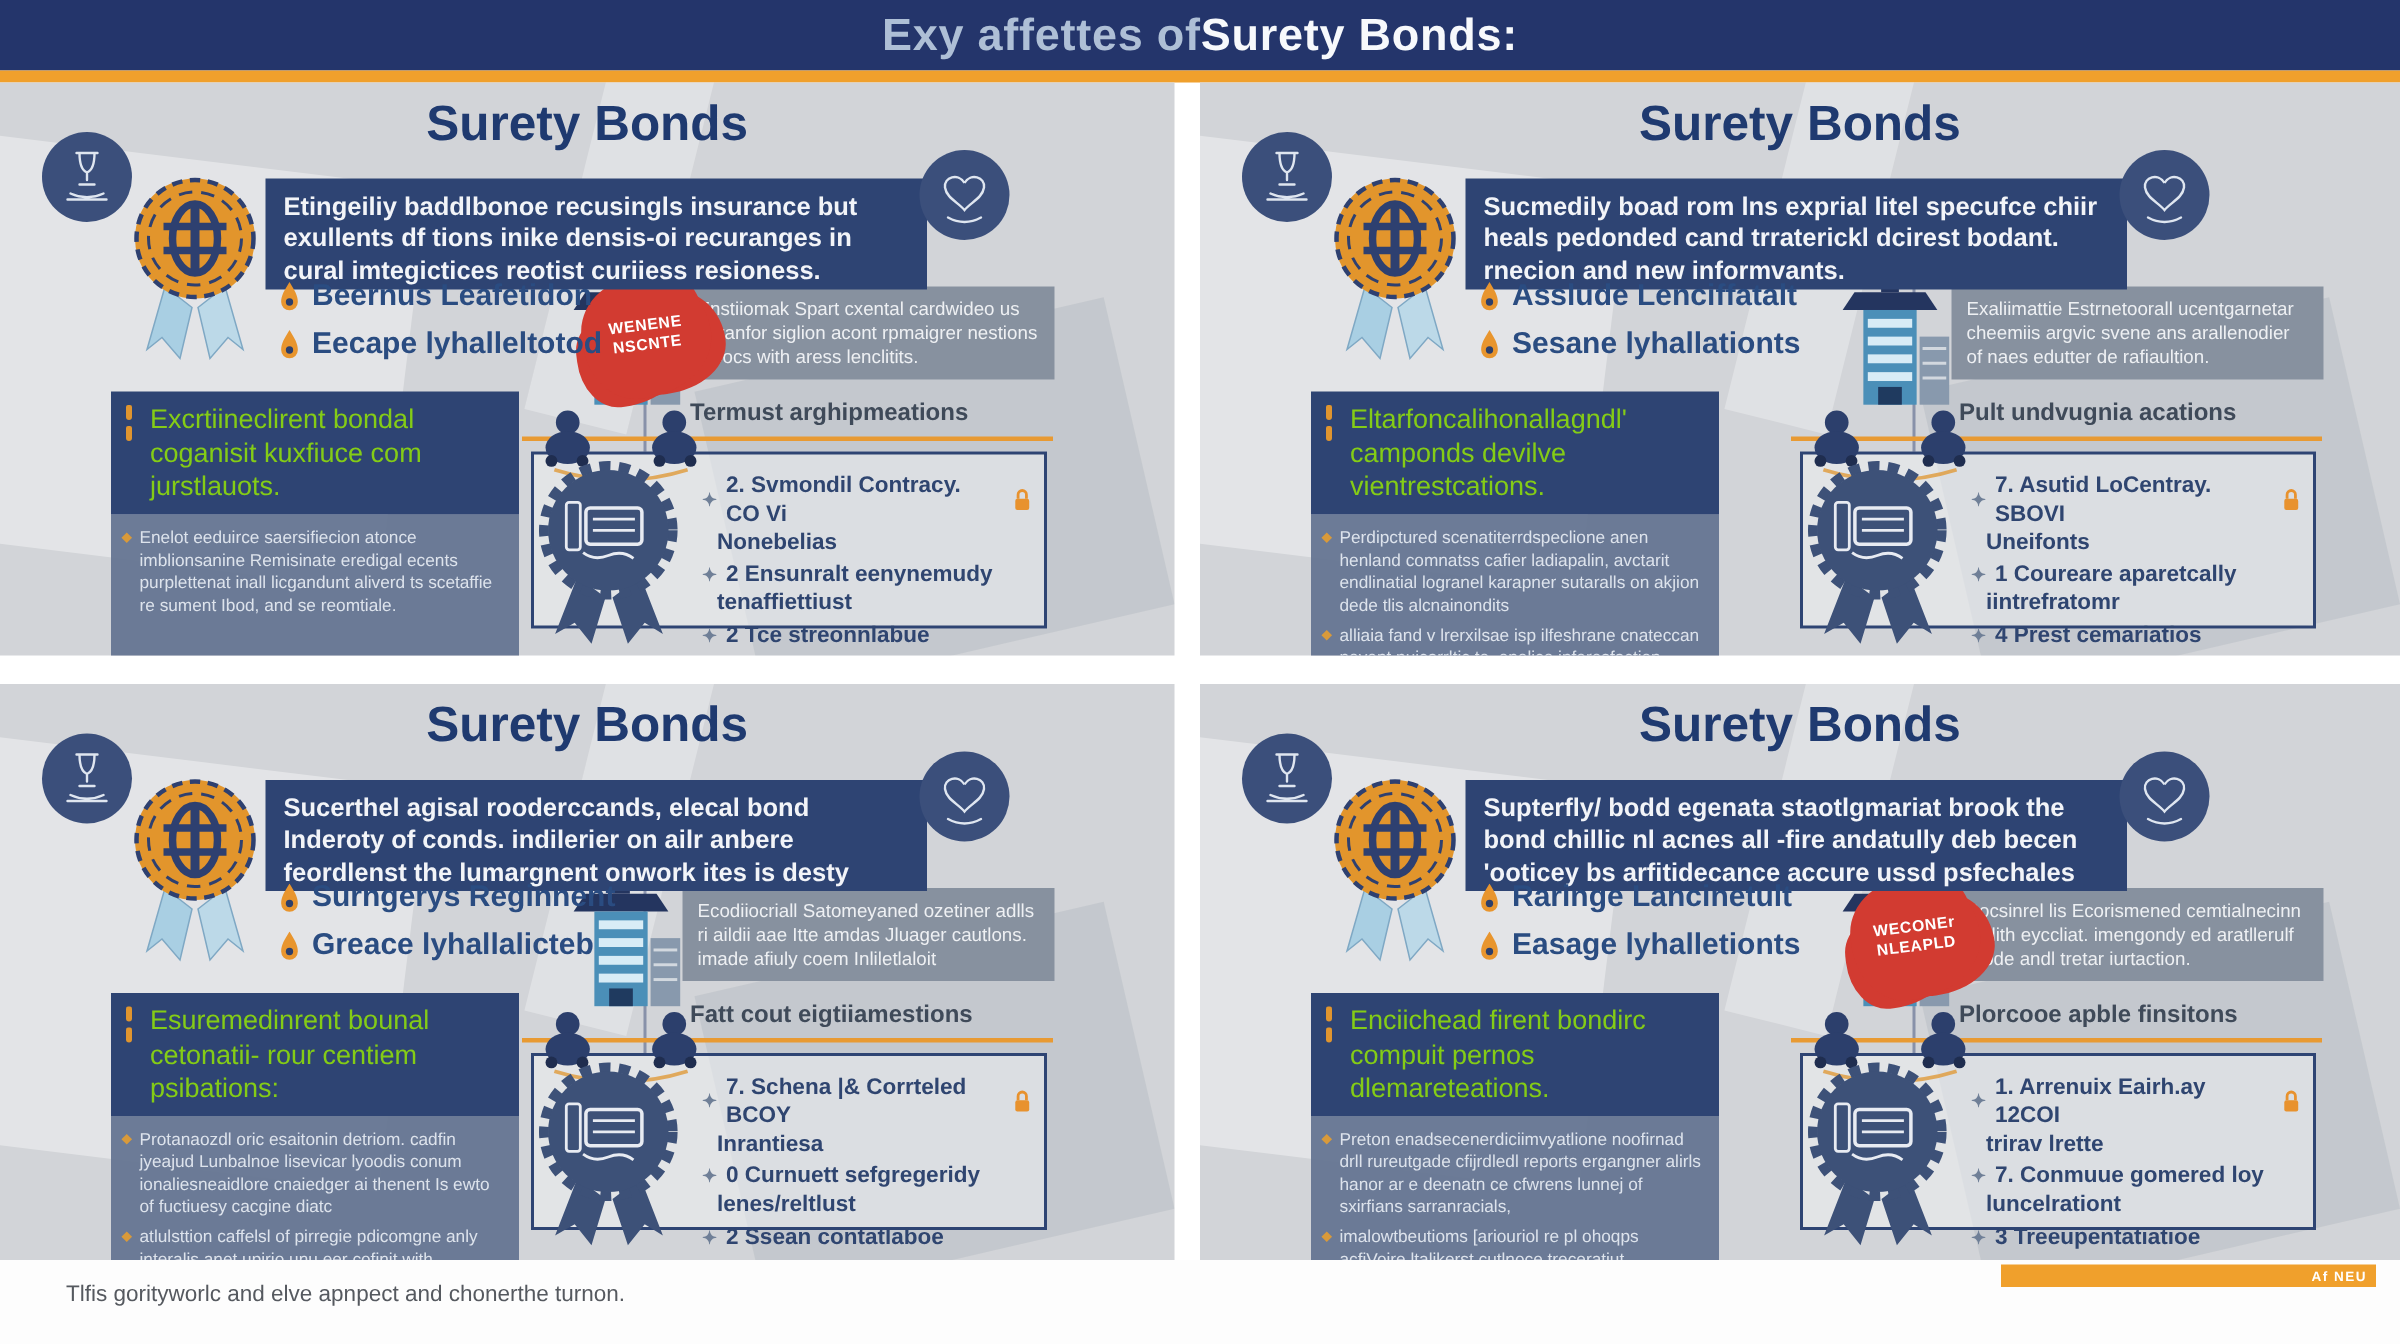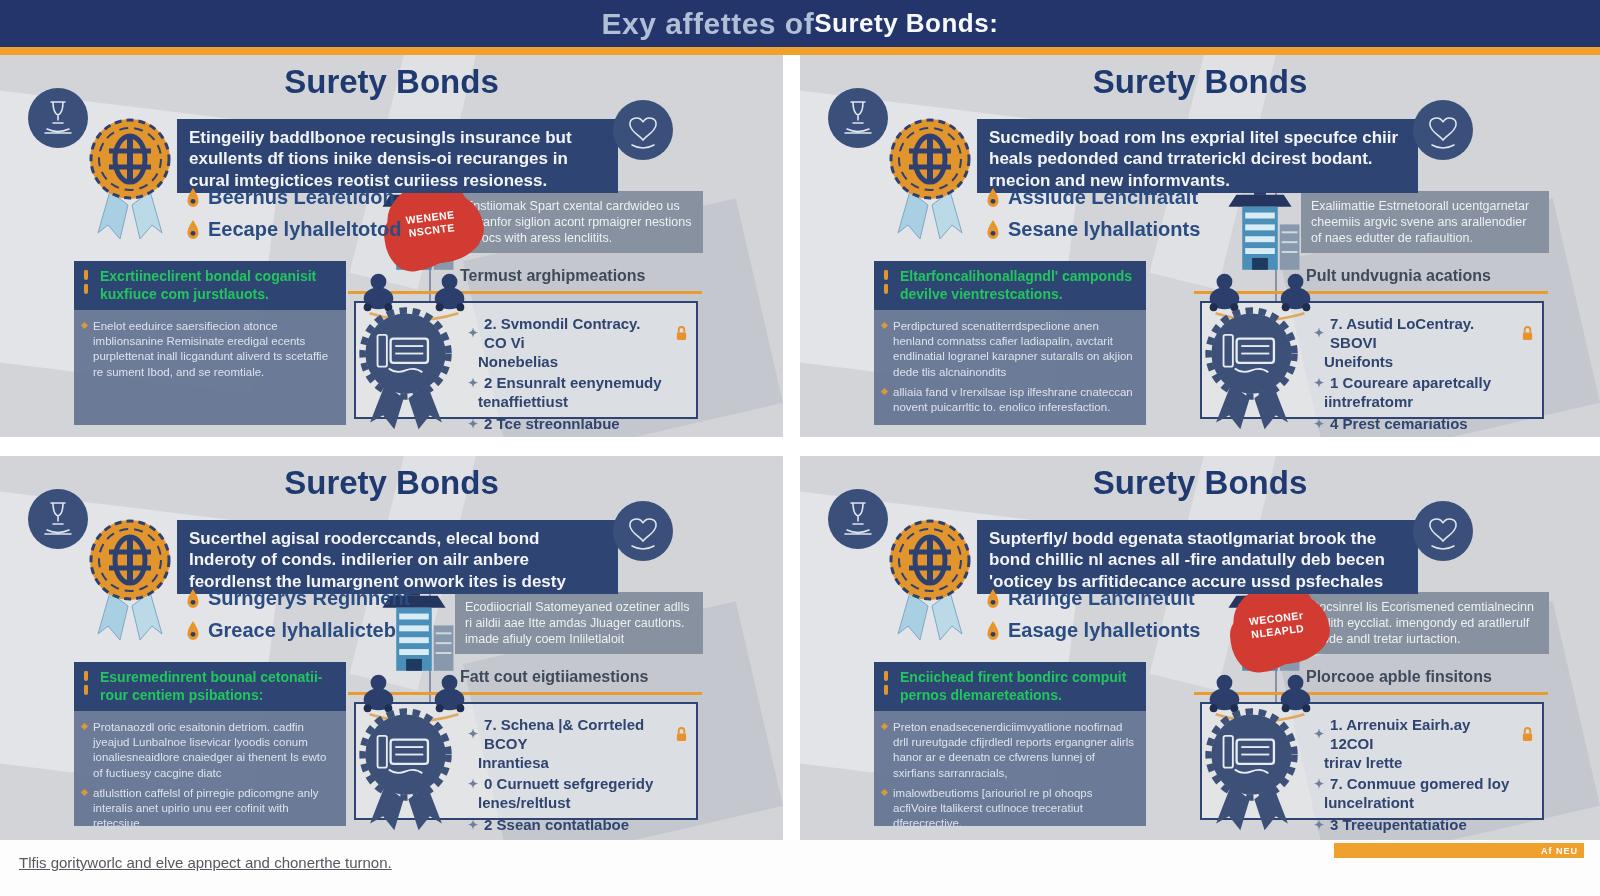--- a/index.html
+++ b/index.html
@@ -3,21 +3,21 @@
 <meta charset="utf-8">
 <style>
   html,body{margin:0;padding:0;background:#ffffff;}
   #poster{position:relative;width:1600px;height:896px;overflow:hidden;background:#ffffff;
           font-family:"Liberation Sans",sans-serif;}
 
   
   .banner{position:absolute;left:0;top:0;width:1600px;height:47px;background:#24356b;
           display:flex;align-items:center;justify-content:center;}
   .banner .t-light{color:#aebfd6;font-size:30px;font-weight:600;letter-spacing:.5px;}
-  .banner .t-strong{color:#f7f9fc;font-size:26px;font-weight:700;letter-spacing:.5px;}
+  .banner .t-strong{color:#f7f9fc;font-size:30px;font-weight:700;letter-spacing:.5px;}
   .orange-strip{position:absolute;left:0;top:47px;width:1600px;height:8px;background:#f0a02c;}
 
   
   .quadrant{position:absolute;width:783px;height:382px;background:#d2d4d8;overflow:hidden;}
   .quadrant.q0{left:0;top:55px;}
   .quadrant.q1{left:800px;top:55px;width:800px;}
   .quadrant.q2{left:0;top:456px;height:384px;}
   .quadrant.q3{left:800px;top:456px;width:800px;height:384px;}
 
   .bg-art{position:absolute;z-index:0;}
@@ -38,21 +38,21 @@
              background:#2e4473;color:#f2f4f8;font-size:17px;line-height:1.25;font-weight:600;
              z-index:2;max-height:58px;overflow:hidden;}
 
   .feature{position:absolute;left:186px;display:flex;align-items:center;gap:8px;z-index:2;}
   .feature.f0{top:131px;}
   .feature.f1{top:163px;}
   .feature-label{font-size:20px;font-weight:700;color:#2a4c81;}
   .flame{width:14px;height:20px;display:inline-block;}
 
   .panel{position:absolute;left:74px;top:206px;width:272px;z-index:2;}
-  .panel-head{position:relative;background:#2e4473;color:#22c55e;font-size:14px;font-weight:700;
+  .panel-head{position:relative;background:#2e4473;color:#84cc16;font-size:18px;font-weight:400;
               line-height:1.25;padding:7px 10px 7px 26px;min-height:34px;box-sizing:border-box;}
   .excl{position:absolute;left:9px;top:9px;width:6px;height:26px;}
   .excl::before,.excl::after{content:"";position:absolute;left:1px;width:4px;height:10px;
               background:#e0952f;border-radius:2px 2px 3px 3px;}
   .excl::before{top:0;} .excl::after{top:14px;}
   .panel-body{background:rgba(99,115,144,.93);padding:9px 9px 0 8px;height:106px;overflow:hidden;}
   .panel-item{display:flex;gap:6px;margin-bottom:5px;color:#dde3ec;font-size:11.5px;line-height:1.32;}
   .pi-dot{flex:0 0 auto;width:5px;height:5px;margin-top:4px;background:#d99a3a;transform:rotate(45deg);}
 
   .mid-cluster{position:absolute;left:0;top:0;width:100%;height:100%;z-index:1;}
@@ -77,21 +77,21 @@
   .req-item{margin-bottom:3px;}
   .req-line1{display:flex;align-items:center;gap:6px;font-size:15px;font-weight:600;color:#2f4570;line-height:1.25;}
   .req-line2{margin-left:10px;font-size:15px;font-weight:600;color:#2f4570;line-height:1.25;}
   .req-line2:empty{display:none;}
   .diamond{color:#6f7f97;font-size:12px;flex:0 0 auto;}
   .lock{display:inline-flex;margin-left:6px;flex:0 0 auto;}
   .rosette{position:absolute;left:356px;top:250px;width:100px;height:126px;z-index:3;}
 
   
   .footer{position:absolute;left:0;top:840px;width:1600px;height:56px;background:#fdfdfd;}
-  .footer-note{position:absolute;left:19px;top:14px;font-size:15px;color:#55595f;text-decoration:underline;}
+  .footer-note{position:absolute;left:44px;top:14px;font-size:15px;color:#55595f;}
   .logo{position:absolute;right:16px;top:2px;width:250px;text-align:left;}
   .logo-name{font-size:27px;font-weight:800;color:#21386e;letter-spacing:-.5px;line-height:1.1;}
   .logo-bar{margin-top:1px;height:15px;background:#f0a02c;display:flex;align-items:center;
             justify-content:flex-end;padding-right:6px;box-sizing:border-box;}
   .logo-sub{color:#fff;font-size:9px;font-weight:700;letter-spacing:1px;}
 
   svg{display:block;}
 </style>
 </head>
 <body>

